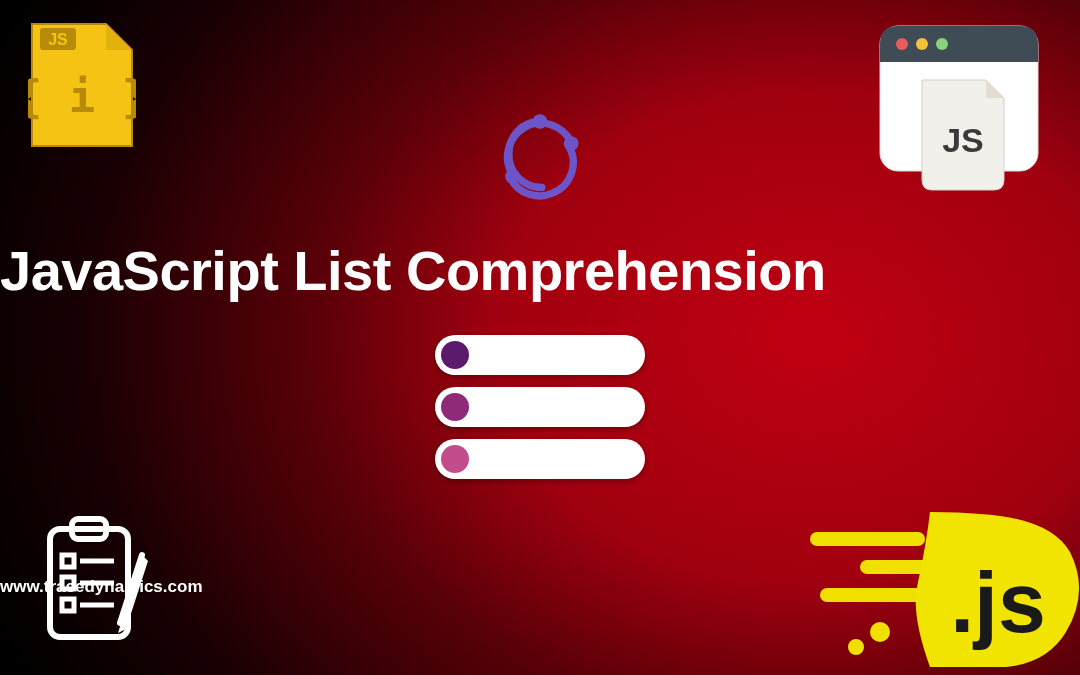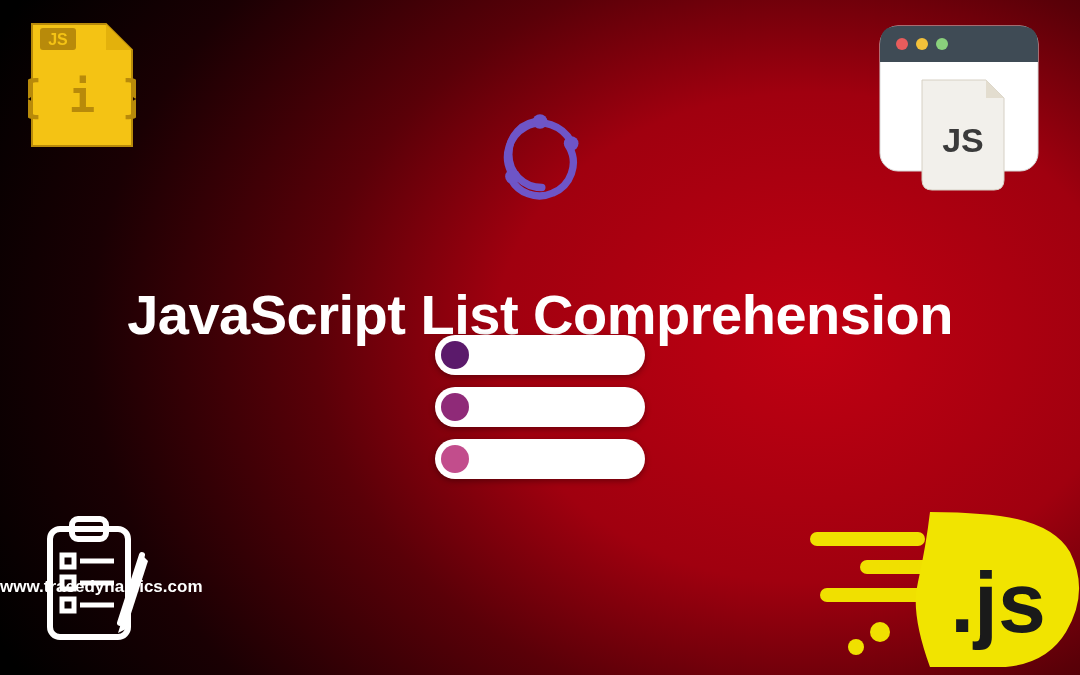--- a/index.html
+++ b/index.html
@@ -39,26 +39,24 @@
     width: 110px;
     height: 110px;
   }
 
   
   .heading {
     position: absolute;
     top: 238px;
     left: 0;
     right: 0;
-    text-align: center;
     color: #ffffff;
     font-size: 56px;
     font-weight: 700;
     letter-spacing: -0.5px;
-    margin-top: 44px;
   }
 
   
   .list-bars {
     position: absolute;
     top: 335px;
     left: 50%;
     transform: translateX(-50%);
     width: 210px;
   }

